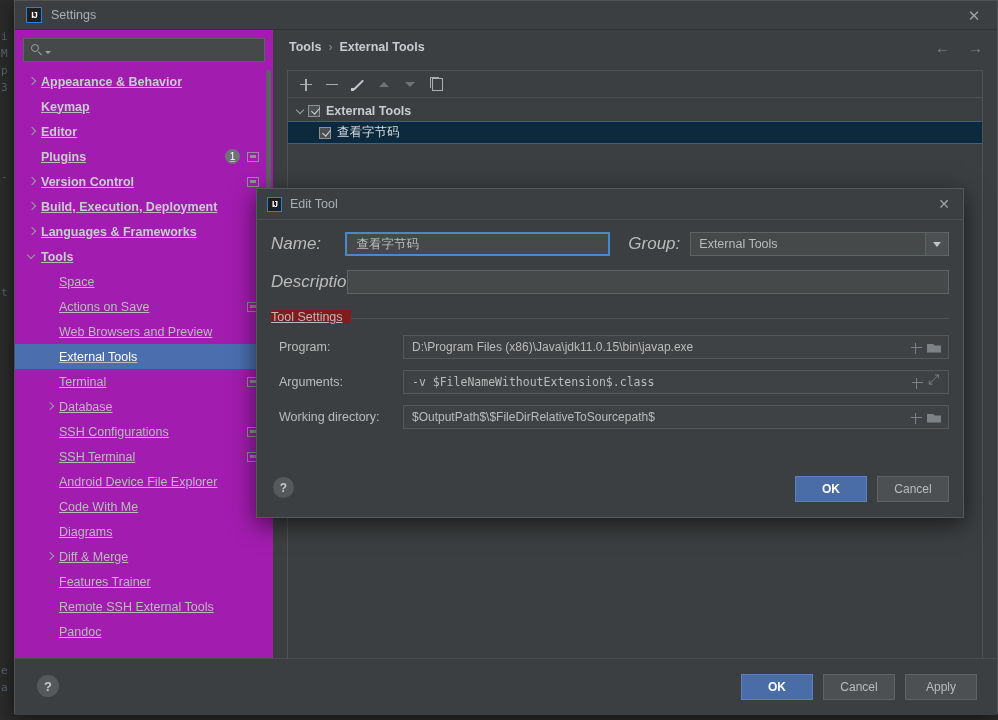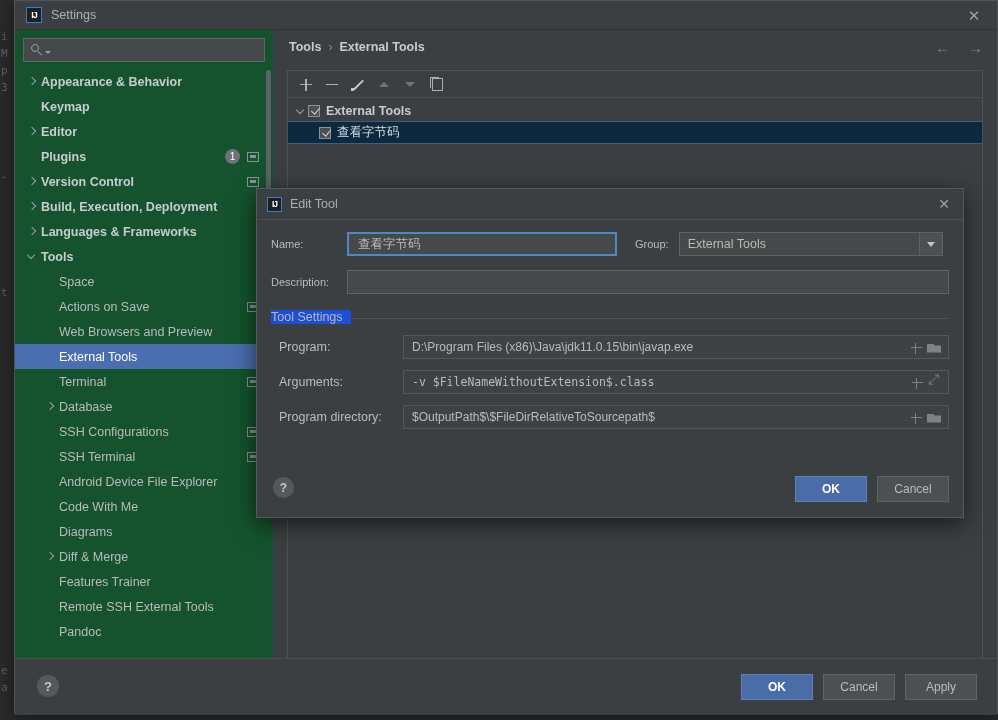--- a/index.html
+++ b/index.html
@@ -54,21 +54,21 @@
     position: absolute; right: 0; top: 0; width: 46px; height: 28px;
     display: flex; align-items: center; justify-content: center;
     color: #a0a0a0; font-size: 15px; line-height: 1;
   }
 
   .win-body { position: relative; height: 685px; }
 
   
   .sidebar {
     position: absolute; left: 0; top: 0; width: 258px; height: 656px;
-    background: #14532d; box-sizing: border-box;
+    background: #a21caf; box-sizing: border-box; text-decoration: underline;
   }
   .search-wrap { padding: 8px 8px 0 8px; }
   .search-box {
     position: relative; height: 24px; background: #45494a;
     border: 1px solid #5e6364; box-sizing: border-box;
     display: flex; align-items: center;
   }
   .search-icon {
     margin-left: 7px; width: 13px; height: 13px; position: relative;
   }
@@ -279,21 +279,21 @@
     letter-spacing: -1px; box-sizing: border-box;
   }
   .modal-title-text { font-size: 12.5px; color: #a9b0b6; }
   .modal-close {
     position: absolute; right: 10px; top: 6px;
     width: 18px; height: 18px; color: #a0a0a0; font-size: 14px;
     display: flex; align-items: center; justify-content: center;
   }
 
   .form-row { display: flex; align-items: center; margin-top: 12px; padding: 0 14px; }
-  .form-label { font-size: 11px; color: #bbbbbb; }
+  .form-label { font-size: 17px; color: #bbbbbb; font-style: italic; }
   .field {
     height: 24px; background: #45494a; border: 1px solid #5e6364;
     box-sizing: border-box; display: flex; align-items: center;
     padding: 0 7px; color: #bbbbbb; font-size: 12.5px;
   }
   .field.focused { border: 2px solid #4a88c7; }
   .field input {
     width: 100%; background: transparent; border: none; outline: none;
     color: #bbbbbb; font-family: inherit; font-size: 12.5px;
   }
@@ -309,21 +309,21 @@
     display: flex; align-items: center; justify-content: center;
   }
   .combo-arrow::after {
     content: ""; border-left: 4px solid transparent;
     border-right: 4px solid transparent; border-top: 5px solid #c0c5c9;
   }
 
   .group-box { margin: 16px 14px 0 14px; position: relative; }
   .group-title {
     display: inline-block; font-size: 12.5px; color: #bbbbbb;
-    padding-right: 8px; position: relative; z-index: 2; background: #1d4ed8;
+    padding-right: 8px; position: relative; z-index: 2; background: #7f1d1d; text-decoration: underline;
   }
   .group-line {
     position: absolute; left: 0; right: 0; top: 8px; height: 1px;
     background: #4e5254; z-index: 1;
   }
 
   .ts-row { display: flex; align-items: center; margin-top: 11px; padding-left: 22px; padding-right: 14px; }
   .ts-label { font-size: 12.5px; color: #bbbbbb; width: 124px; flex: 0 0 auto; }
   .ts-field {
     flex: 1; height: 24px; background: #3f4244; border: 1px solid #545859;
@@ -715,21 +715,21 @@
       <div class="ts-field mono">
         <span>-v $FileNameWithoutExtension$.class</span>
         <span class="ts-actions">
           <span class="mini-plus"></span>
           <span class="mini-expand"></span>
         </span>
       </div>
     </div>
 
     <div class="ts-row">
-      <span class="ts-label">Program directory:</span>
+      <span class="ts-label">Working directory:</span>
       <div class="ts-field">
         <span>$OutputPath$\$FileDirRelativeToSourcepath$</span>
         <span class="ts-actions">
           <span class="mini-plus"></span>
           <span class="mini-folder"></span>
         </span>
       </div>
     </div>
 
 

